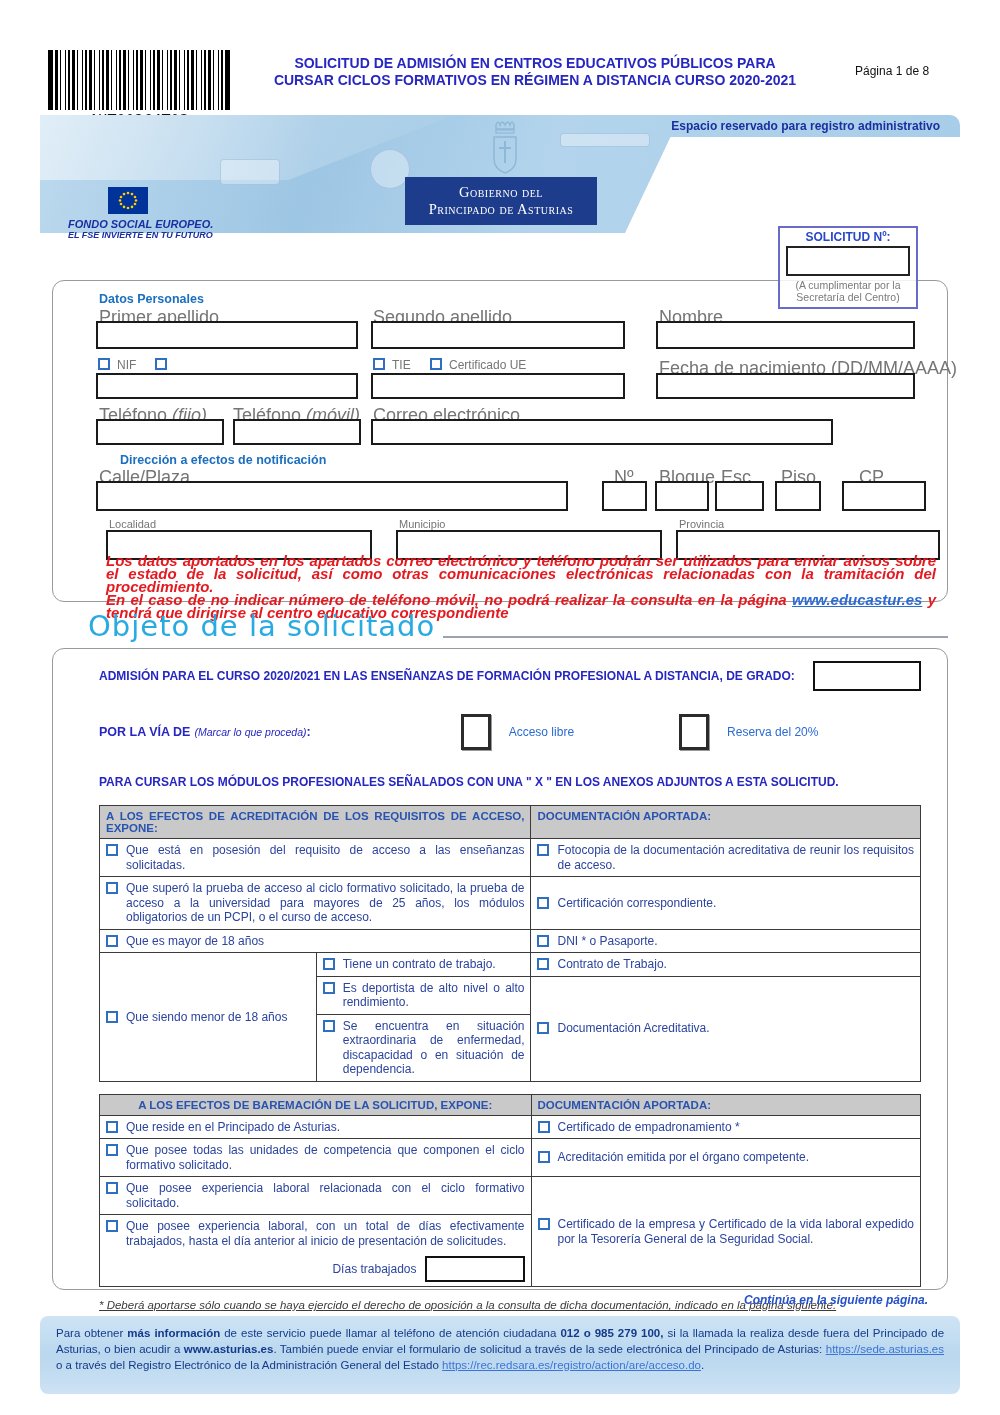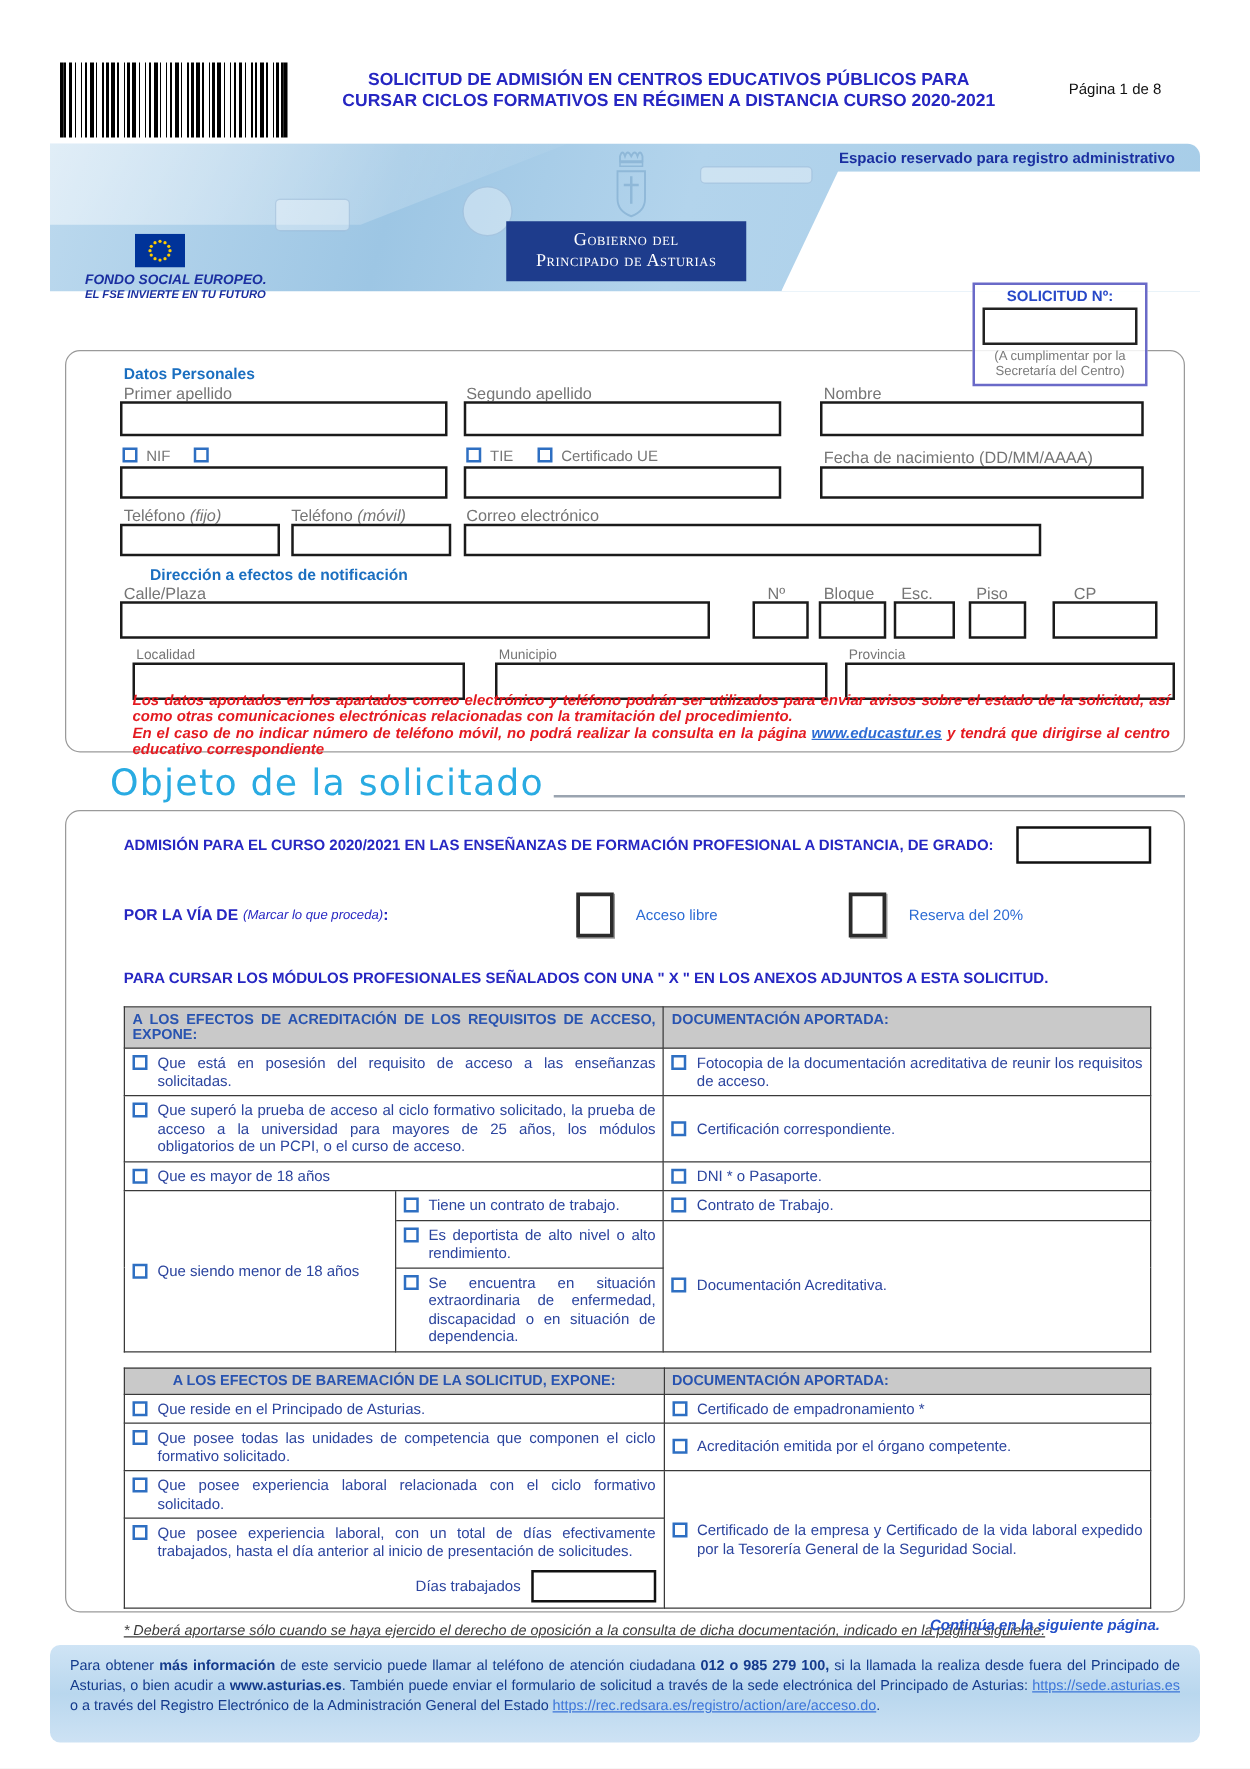--- a/index.html
+++ b/index.html
@@ -49,29 +49,29 @@
   .sectitle-line{flex:1; border-bottom:2px solid #9aa4b0; margin-left:8px; margin-bottom:3px;}
   .st1{left:88px; top:242px; width:688px;}
   .st2{left:88px; top:611px; width:860px;}
 
   
   .panel{position:absolute; left:52px; width:896px; border:1.5px solid #9a9a9a; border-radius:12px; background:#fff;padding-left:46px;}
   .panel1{top:280px; height:322px;}
   .panel2{top:648px; height:642px; padding:12px 26px 0 46px;}
 
   .bluehead{position:absolute; color:var(--headblue); font-weight:bold; font-size:12.5px;}
-  .lbl{position:absolute; color:var(--graylbl); font-size:13px; white-space:nowrap;}
+  .lbl{position:absolute; color:var(--graylbl); font-size:18px; white-space:nowrap;}
   .fieldbox{position:absolute; border:2px solid #1a1a1a; background:#fff;}
   .cbx{display:inline-block; width:12px; height:12px; border:2px solid #2E6FC2; background:#fff; vertical-align:-2px;}
   .cbrow-lbl{position:absolute; color:var(--graylbl); font-size:12px;}
   .abs-cb{position:absolute;}
 
   
   .nota-roja{position:absolute; left:53px; top:273px; width:830px; color:var(--red);
-    font-size:12px; font-style:italic; font-weight:bold; line-height:13px; text-align:justify;}
+    font-size:15px; font-style:italic; font-weight:bold; line-height:13px; text-align:justify;}
   .nota-roja a{color:var(--linkblue); text-decoration:underline;}
 
   
   .admline{display:flex; align-items:center; margin-bottom:22px;}
   .admtext{color:var(--navy); font-weight:bold; font-size:12px; flex:1;}
   .gradobox{width:108px; height:30px; border:2px solid #111; background:#fff; margin-left:6px;}
   .vialine{display:flex; align-items:center; margin-bottom:24px; height:38px;}
   .vialabel{color:var(--navy); font-weight:bold; font-size:12.5px;}
   .vianote{color:var(--navy); font-style:italic; font-size:10.5px; margin-left:4px;}
   .bigcb{width:30px; height:36px; border:3px solid #2b2b2b; background:#fff; box-shadow:1px 1px 0 #999;}

